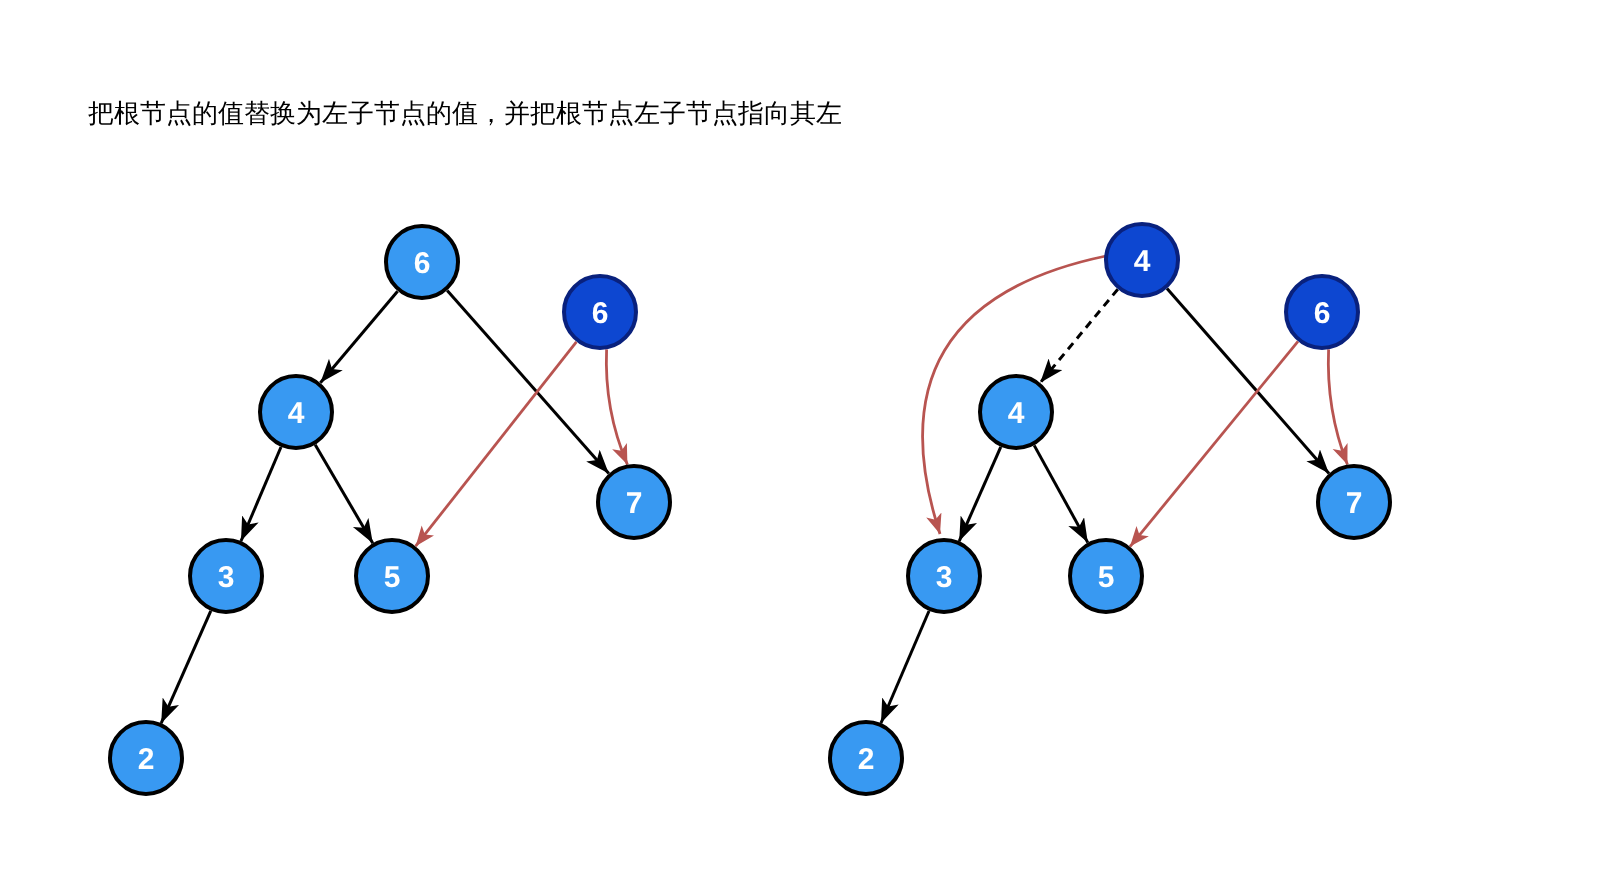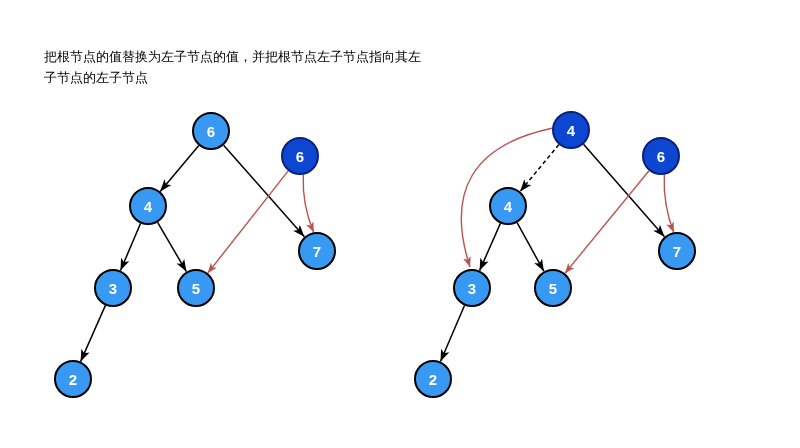--- a/index.html
+++ b/index.html
@@ -35,21 +35,20 @@
     font-size: 15px;
     font-weight: bold;
     text-anchor: middle;
   }
 </style>
 </head>
 <body>
 
 <div class="title-block">
   <div>把根节点的值替换为左子节点的值，并把根节点左子节点指向其左</div>
-  <div>子节点的左子节点</div>
 </div>
 
 <svg id="diagram" width="800" height="448" viewBox="0 0 800 448" xmlns="http://www.w3.org/2000/svg">
   <defs>
     <marker id="arrow-black" markerUnits="userSpaceOnUse" markerWidth="14" markerHeight="11" refX="12" refY="4.5" orient="auto">
       <path d="M0,0 L12,4.5 L0,9 L3,4.5 Z" fill="#000000"></path>
     </marker>
     <marker id="arrow-red" markerUnits="userSpaceOnUse" markerWidth="12" markerHeight="10" refX="10" refY="4" orient="auto">
       <path d="M0,0 L10,4 L0,8 L2.5,4 Z" fill="#b85450"></path>
     </marker>

